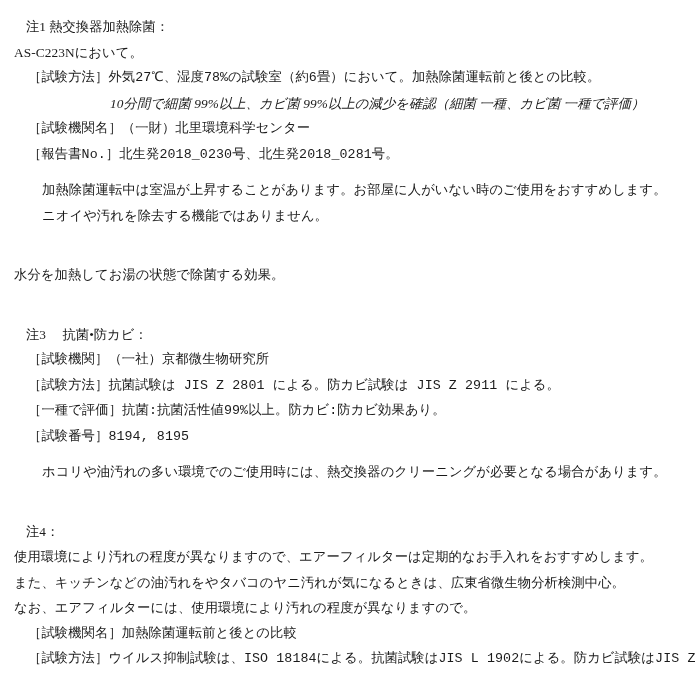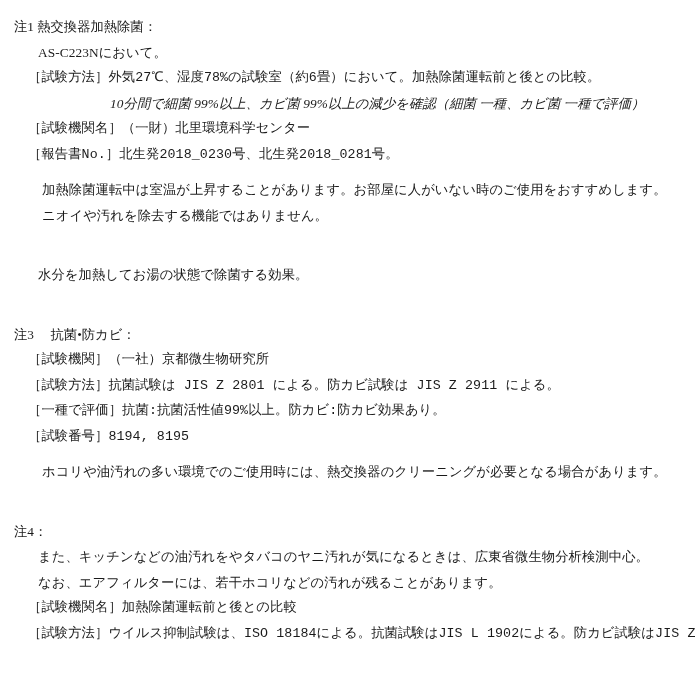--- a/index.html
+++ b/index.html
@@ -23,30 +23,31 @@
   }
   .note-block {
     margin: 0 0 0 0;
   }
   .line {
     font-size: 13.3px;
     line-height: 25.5px;
     white-space: pre;
     letter-spacing: 0.1px;
   }
-  .line.indent-0 { padding-left: 0px; margin-left: 24px; }
+  .line.indent-0 { padding-left: 0px; }
   .line.indent-1 { padding-left: 14px; font-family: Liberation Mono, monospace; }
   .line.indent-2 { padding-left: 28px; }
   .line.indent-4 { padding-left: 96px; font-style: italic; }
   .gap-sm { height: 10px; }
   .gap-xl { height: 34px; }
   .heading {
     font-size: 13.3px;
     line-height: 25.5px;
     white-space: pre;
+    margin-left: 12px;
   }
 </style>
 </head>
 <body>
 
 <div class="page">
 
   <div class="note-block">
     <div class="heading">注1 熱交換器加熱除菌：</div>
     <div class="line indent-0">AS-C223Nにおいて。</div>
@@ -74,20 +75,21 @@
     <div class="line indent-1">［一種で評価］抗菌:抗菌活性値99%以上。防カビ:防カビ効果あり。</div>
     <div class="line indent-1">［試験番号］8194, 8195</div>
     <div class="gap-sm"></div>
     <div class="line indent-2">ホコリや油汚れの多い環境でのご使用時には、熱交換器のクリーニングが必要となる場合があります。</div>
   </div>
 
   <div class="gap-xl"></div>
 
   <div class="note-block">
     <div class="heading">注4：</div>
+    <div class="line indent-0">使用環境により汚れの程度が異なりますので、エアーフィルターは定期的なお手入れをおすすめします。</div>
     <div class="line indent-0">また、キッチンなどの油汚れをやタバコのヤニ汚れが気になるときは、広東省微生物分析検測中心。</div>
-    <div class="line indent-0">なお、エアフィルターには、若干ホコリなどの汚れが残ることがあります。</div>
+    <div class="line indent-0">なお、エアフィルターには、使用環境により汚れの程度が異なりますので。</div>
     <div class="line indent-1">［試験機関名］加熱除菌運転前と後との比較</div>
     <div class="line indent-1">［試験方法］ウイルス抑制試験は、ISO 18184による。抗菌試験はJIS L 1902による。防カビ試験はJIS Z 2911による。</div>
 
   </div>
 
 </div>
 
 </body></html>

